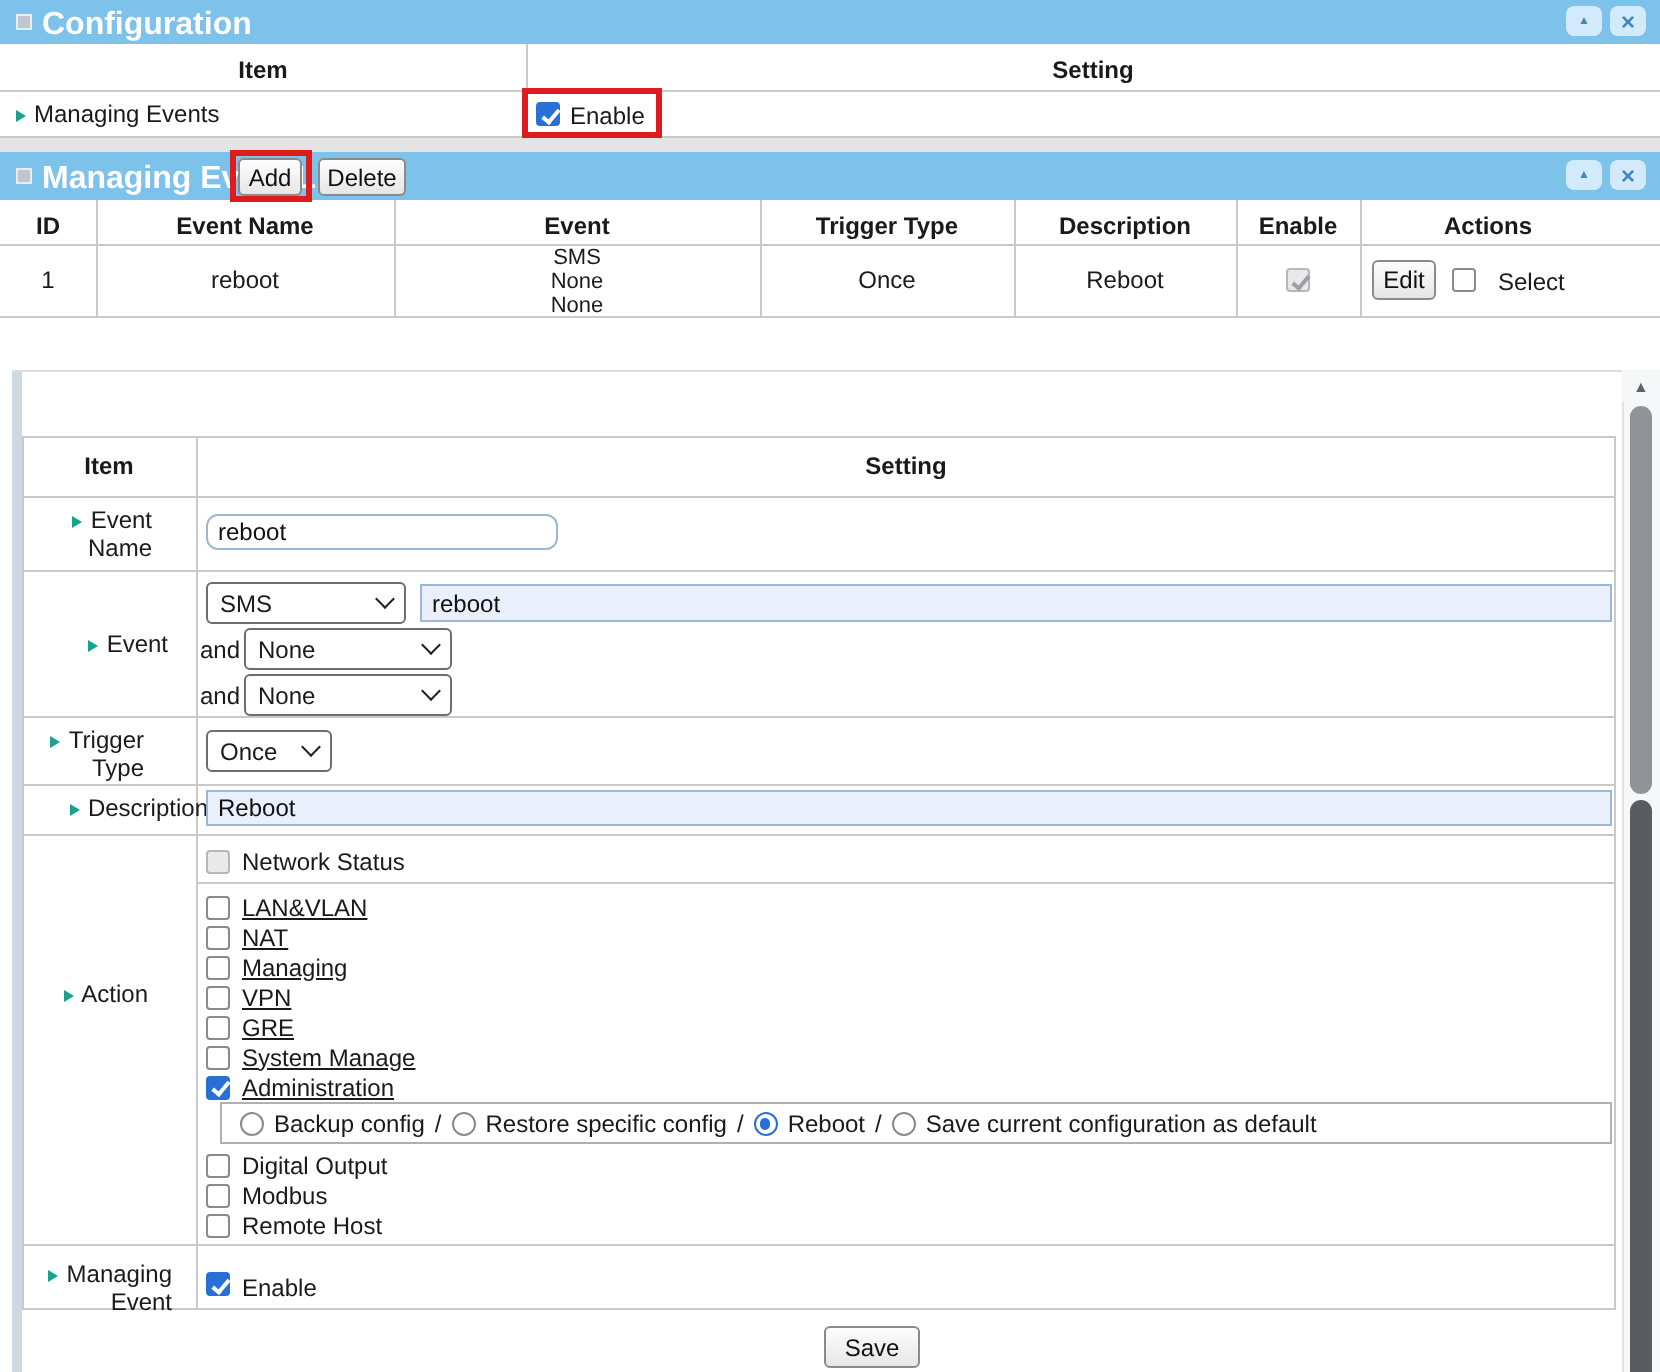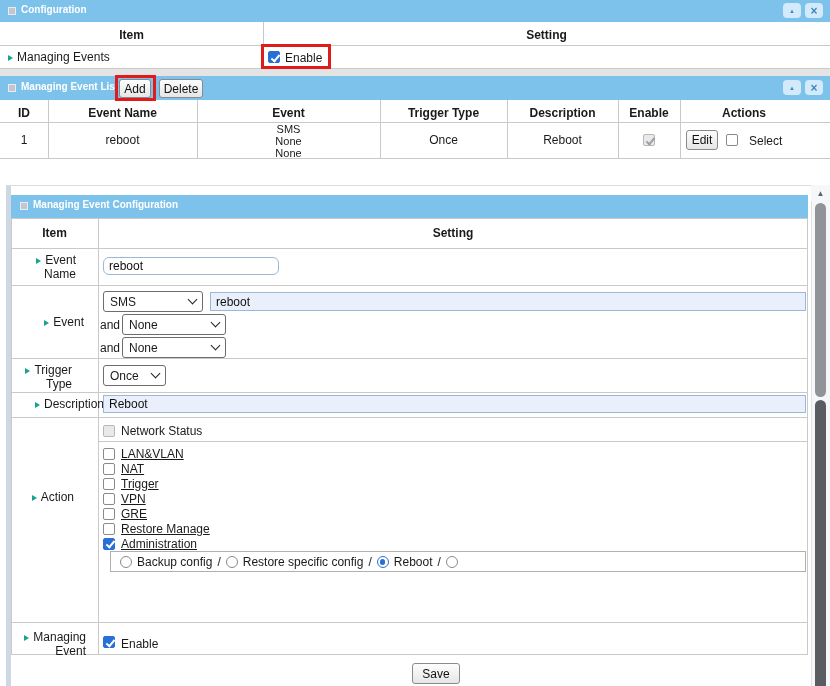--- a/index.html
+++ b/index.html
@@ -6,21 +6,21 @@
     --blue:#7dc2ea; --teal:#17a28d; --red:#e01b1b; --cbblue:#2970d6;
     --line:#c9c9c9; --inputbg:#e9f0fb; --inputbd:#9cb8d4;
   }
   *{margin:0;padding:0;box-sizing:border-box;}
   body{background:#fff;}
   .screen{position:relative;width:830px;height:686px;background:#fff;overflow:hidden;
           font-family:"Liberation Sans",sans-serif;font-size:12px;color:#1a1a1a;}
   .abs{position:absolute;text-align:right;}
   .hdr{position:absolute;background:var(--blue);}
   .hicon{position:absolute;width:8px;height:8px;background:#c3c6d0;border:1px solid #e6ecf2;}
-  .htitle{position:absolute;color:#fff;font-weight:bold;font-size:10px;white-space:nowrap;text-align:right;}
+  .htitle{position:absolute;color:#fff;font-weight:bold;font-size:16px;white-space:nowrap;text-align:right;}
   .winbtn{position:absolute;width:18px;height:15px;border-radius:4px;background:#d2eaf9;
           display:flex;align-items:center;justify-content:center;color:#4288be;cursor:pointer;}
   .winbtn.up::before{content:"▲";font-size:6px;}
   .winbtn.close::before{content:"×";font-size:12px;font-weight:bold;line-height:1;}
   .bold{font-weight:bold;}
   .center{text-align:center;}
   .hline{position:absolute;height:1px;background:var(--line);}
   .vline{position:absolute;width:1px;background:var(--line);}
   .tri{display:inline-block;width:0;height:0;border-left:5px solid var(--teal);
        border-top:3.5px solid transparent;border-bottom:3.5px solid transparent;margin-right:4px;}
@@ -118,24 +118,20 @@
   <div class="abs center" style="left:380px;top:133px;width:127px;">Once</div>
   <div class="abs center" style="left:507px;top:133px;width:111px;">Reboot</div>
   <span class="cb disabled checked" style="position:absolute;left:643px;top:134px;"></span>
   <button class="btn" style="left:686px;top:130px;width:32px;height:20px;">Edit</button>
   <span class="cb" style="position:absolute;left:726px;top:134px;"></span>
   <span class="abs" style="left:749px;top:134px;">Select</span>
 
   <div class="hline" style="left:6px;top:185px;width:805px;background:#dcdcdc;"></div>
   <div class="abs" style="left:6px;top:186px;width:5px;height:500px;background:#ccd9e3;"></div>
 
-  <div class="hdr" style="left:11px;top:195px;width:797px;height:23px;">
-    <span class="hicon" style="left:9px;top:7px;"></span>
-    <span class="htitle" style="left:22px;top:4px;">Managing Event Configuration</span>
-  </div>
 
   <div class="abs" style="left:11px;top:218px;width:797px;height:437px;border:1px solid var(--line);pointer-events:none;"></div>
   <div class="vline" style="left:98px;top:218px;height:437px;"></div>
   <div class="hline" style="left:11px;top:248px;width:797px;"></div>
   <div class="hline" style="left:11px;top:285px;width:797px;"></div>
   <div class="hline" style="left:11px;top:358px;width:797px;"></div>
   <div class="hline" style="left:11px;top:392px;width:797px;"></div>
   <div class="hline" style="left:11px;top:417px;width:797px;"></div>
   <div class="hline" style="left:11px;top:622px;width:797px;"></div>
 
@@ -191,51 +187,66 @@
       <div class="ckrow">
         <span class="cb"></span>
         <span>LAN&amp;VLAN</span>
       </div>
       <div class="ckrow">
         <span class="cb"></span>
         <span>NAT</span>
       </div>
       <div class="ckrow">
         <span class="cb"></span>
-        <span>Trigger</span>
+        <span>Managing</span>
       </div>
       <div class="ckrow">
         <span class="cb"></span>
         <span>VPN</span>
       </div>
       <div class="ckrow">
         <span class="cb"></span>
         <span>GRE</span>
       </div>
       <div class="ckrow">
         <span class="cb"></span>
-        <span>Restore Manage</span>
+        <span>System Manage</span>
       </div>
       <div class="ckrow">
         <span class="cb checked"></span>
         <span>Administration</span>
       </div>
     </div>
   <div class="abs" style="left:110px;top:551px;width:696px;height:21px;border:1px solid #b0b0b0;"></div>
   <div class="abs radiorow" id="admin-options" style="left:120px;top:555px;">
       <span class="rb"></span>
       <span>Backup config</span>
       <span> / </span>
       <span class="rb"></span>
       <span>Restore specific config</span>
       <span> / </span>
       <span class="rb sel"></span>
       <span>Reboot</span>
       <span> / </span>
       <span class="rb"></span>
+      <span>Save current configuration as default</span>
+    </div>
+  <div class="abs" id="action-extra" style="left:103px;top:575px;">
+      <div class="ckrow">
+        <span class="cb"></span>
+        <span>Digital Output</span>
+      </div>
+      <div class="ckrow">
+        <span class="cb"></span>
+        <span>Modbus</span>
+      </div>
+      <div class="ckrow">
+        <span class="cb"></span>
+        <span>Remote Host</span>
+      </div>
     </div>
 
   <div class="abs lbl" style="left:14px;top:630px;width:72px;">
     <span class="tri"></span><span>Managing Event</span>
   </div>
   <span class="cb checked" style="position:absolute;left:103px;top:636px;"></span>
   <span class="abs" style="left:121px;top:637px;">Enable</span>
 
   <button class="btn" style="left:412px;top:663px;width:48px;height:21px;">Save</button>
 

